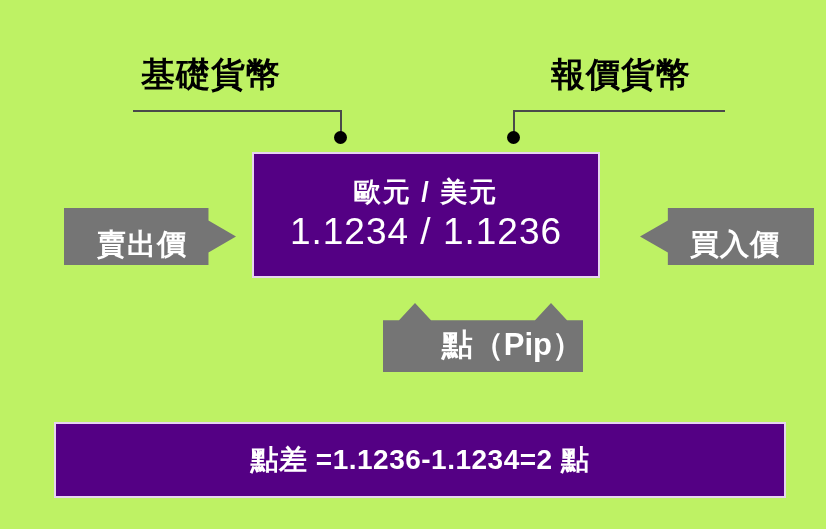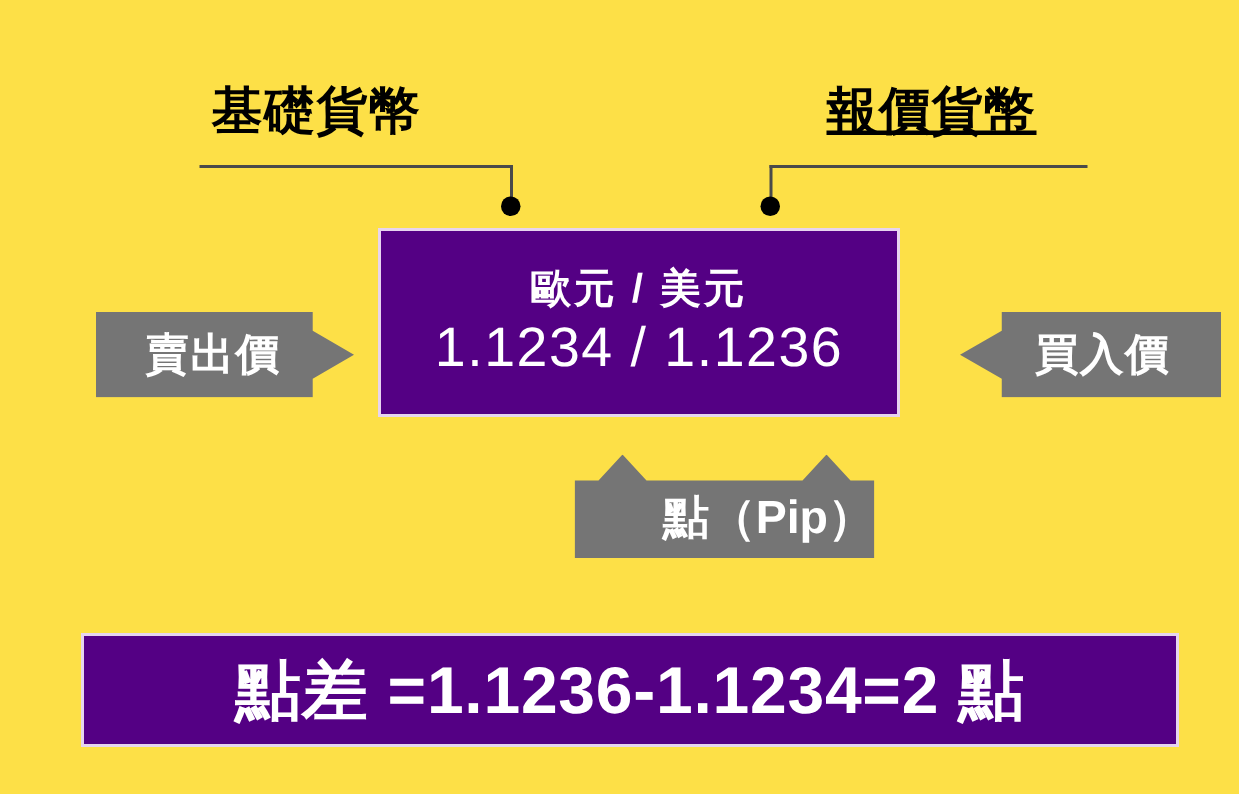--- a/index.html
+++ b/index.html
@@ -9,35 +9,35 @@
     height: 529px;
     background: #ffffff;
     font-family: "Liberation Sans", "DejaVu Sans", sans-serif;
     overflow: hidden;
   }
 
   #canvas {
     position: relative;
     width: 826px;
     height: 529px;
-    background: #fde047;
+    background: #bef264;
   }
 
   
   .top-label {
     position: absolute;
     font-size: 34px;
     font-weight: bold;
     color: #000000;
     letter-spacing: 1px;
     white-space: nowrap;
     line-height: 1;
   }
   #label-base     { left: 141px; top: 57px; }
-  #label-quote    { left: 551px; top: 57px; text-decoration: underline; }
+  #label-quote    { left: 551px; top: 57px; }
 
   
   .leader-h {
     position: absolute;
     height: 0;
     border-top: 2px solid #4a4a4a;
   }
   .leader-v {
     position: absolute;
     width: 0;
@@ -89,21 +89,21 @@
     line-height: 1.1;
     white-space: nowrap;
   }
 
   
   .side-banner {
     position: absolute;
     height: 57px;
     background: #757575;
     display: flex;
-    align-items: center;
+    align-items: flex-end;
     justify-content: center;
   }
   .side-banner span {
     color: #ffffff;
     font-size: 29px;
     font-weight: bold;
     letter-spacing: 1px;
     white-space: nowrap;
   }
   #banner-sell {
@@ -157,21 +157,21 @@
     width: 732px;
     height: 76px;
     background: #540084;
     border: 2px solid #e7d4ef;
     display: flex;
     align-items: center;
     justify-content: center;
   }
   #spread-text {
     color: #ffffff;
-    font-size: 44px;
+    font-size: 28px;
     font-weight: bold;
     letter-spacing: 0.5px;
     white-space: nowrap;
   }
 </style>
 </head>
 <body>
 
 <div id="canvas">
 

